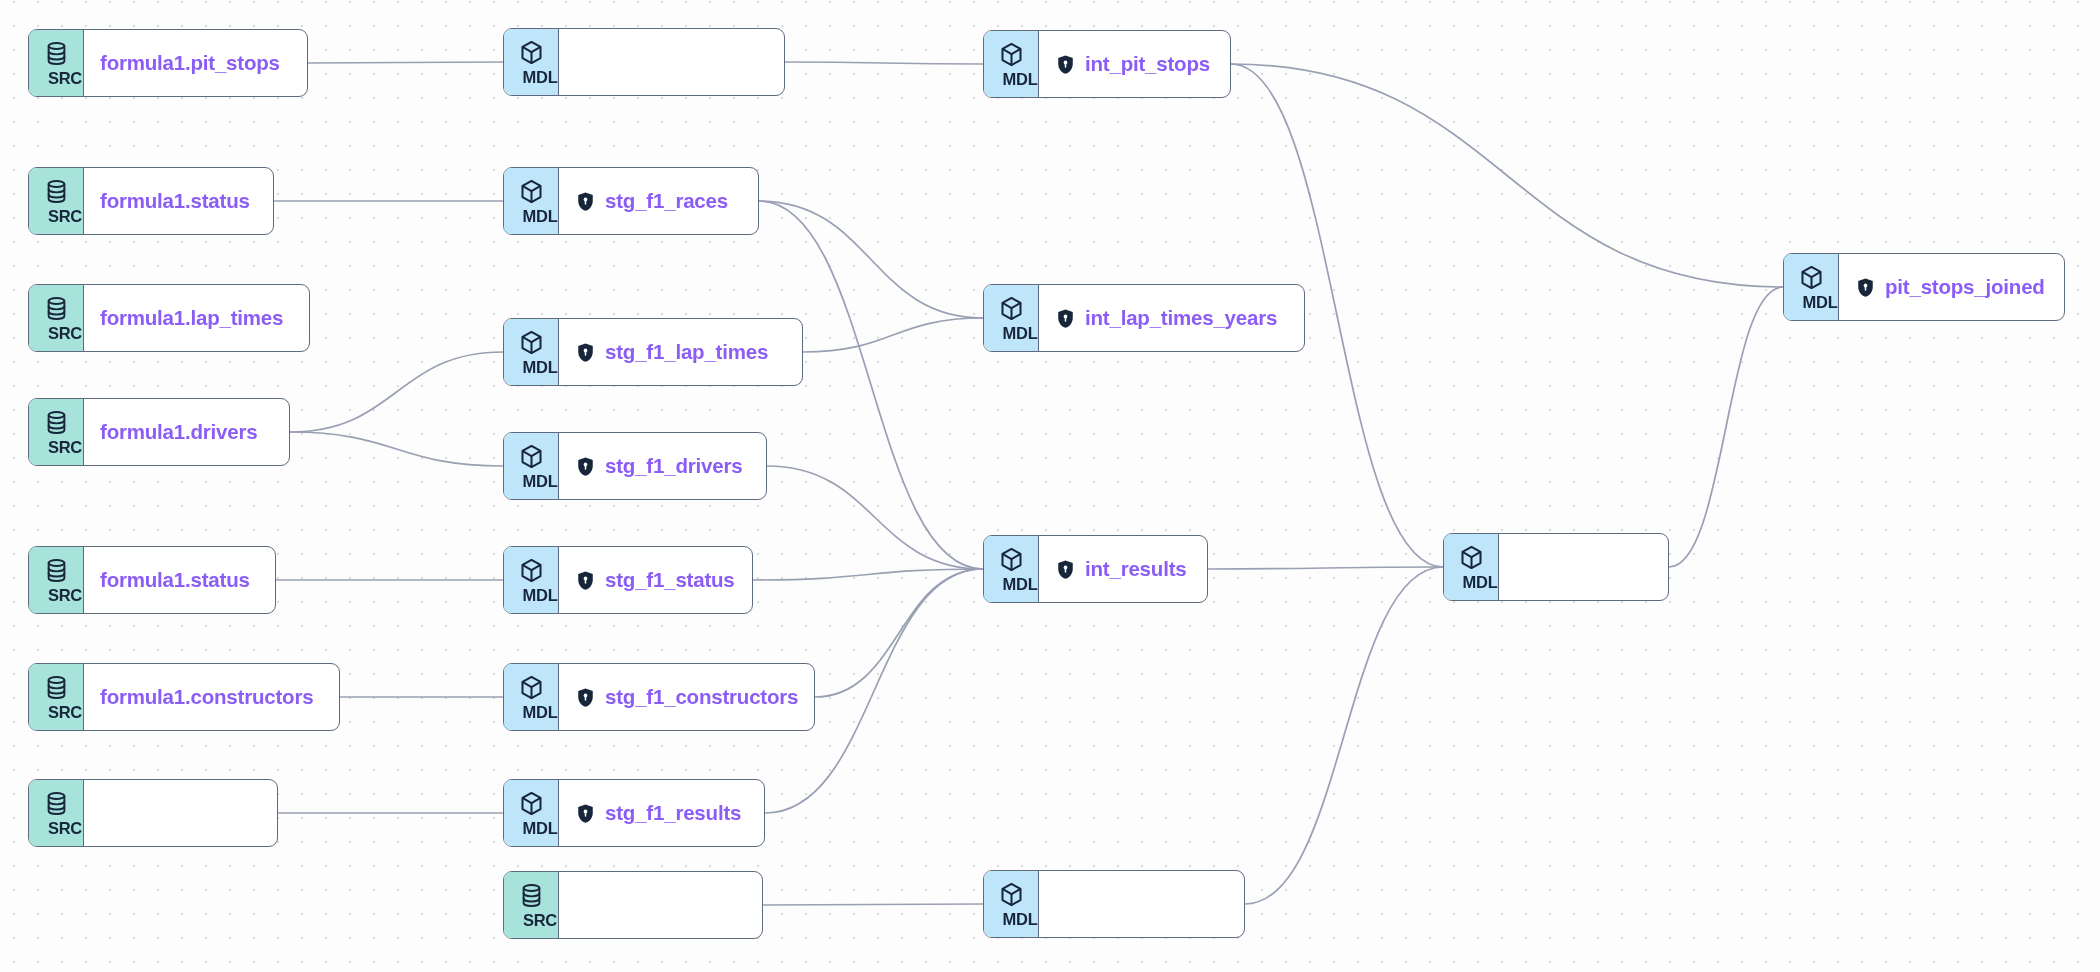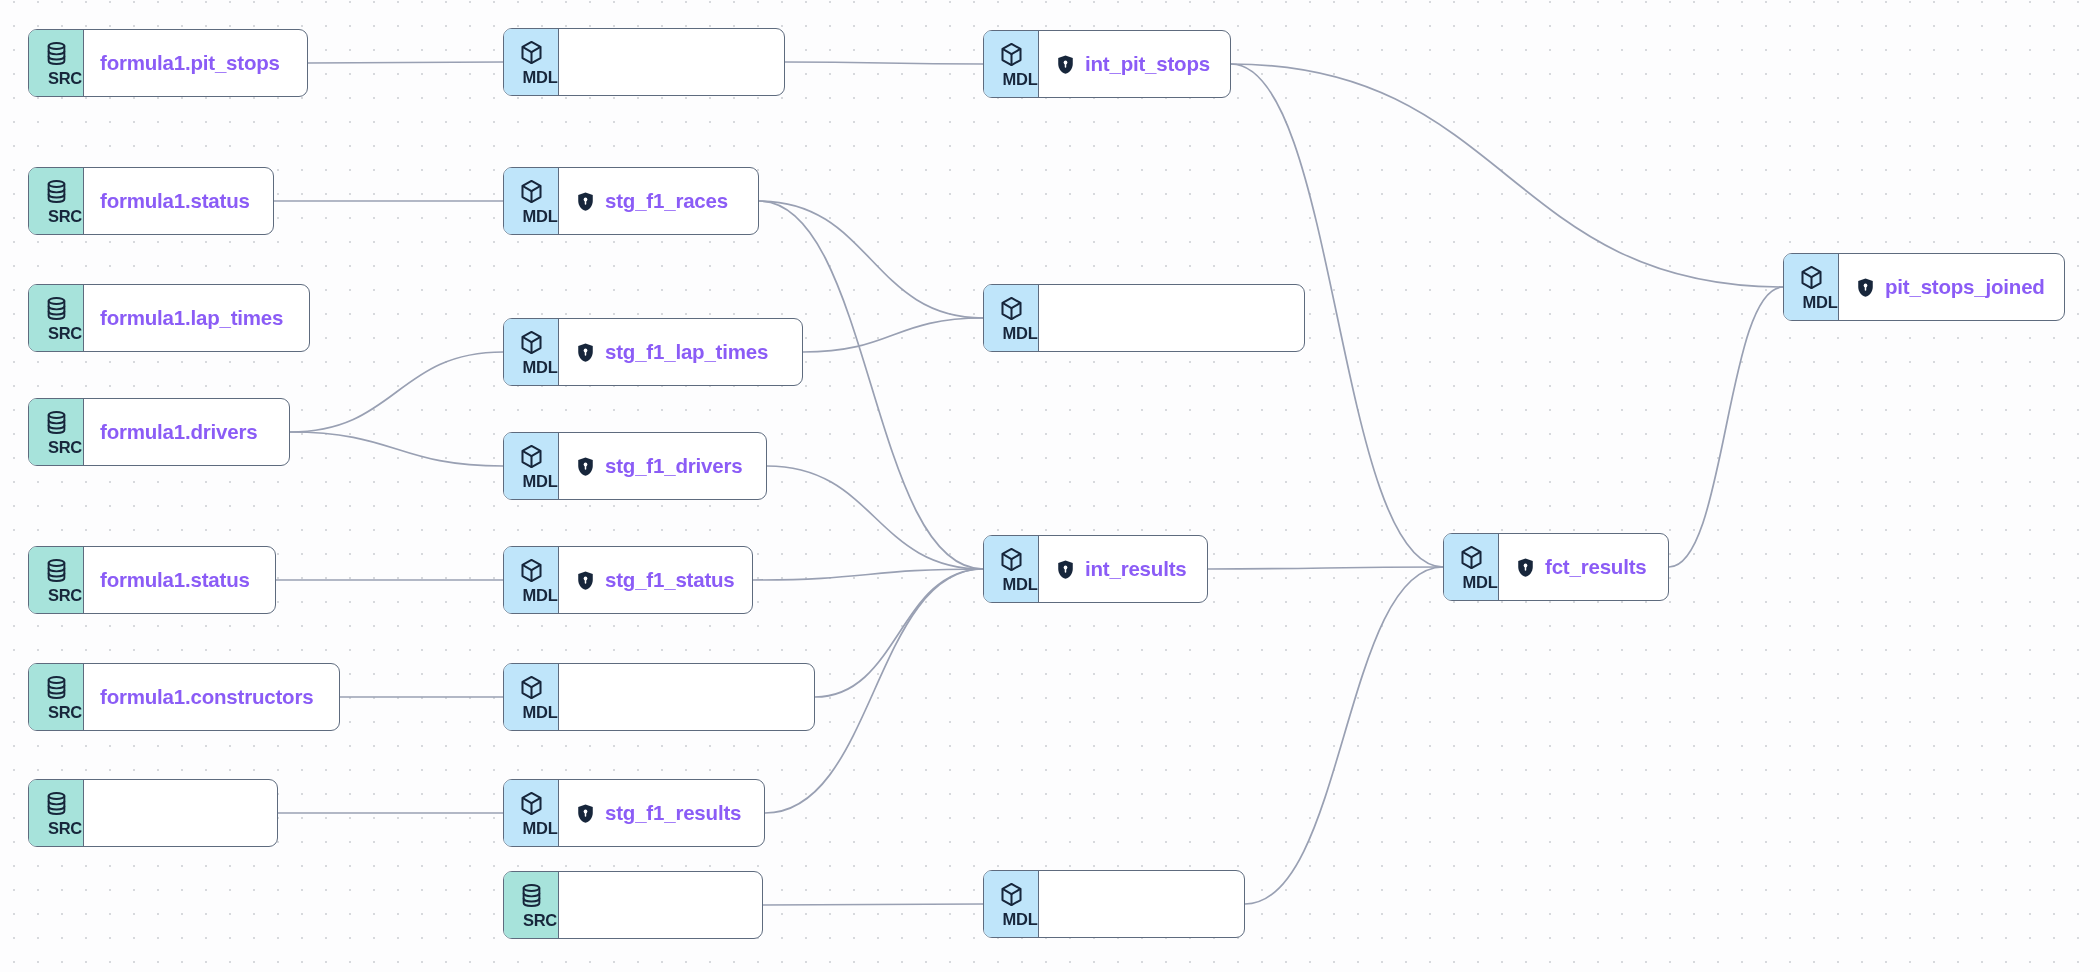--- a/index.html
+++ b/index.html
@@ -344,20 +344,30 @@
         <div class="badge" style="background: rgb(191, 229, 250);">
           <span>
             <svg viewBox="0 0 24 24" fill="none" stroke="#17263b" stroke-width="1.8" stroke-linecap="round" stroke-linejoin="round">
               <path d="M12 2.6 L20 7.1 V16.9 L12 21.4 L4 16.9 V7.1 Z"></path>
               <path d="M4.4 7.3 L12 11.6 L19.6 7.3"></path>
               <path d="M12 11.6 V21.2"></path>
             </svg>
           </span>
           <span class="kind">MDL</span>
         </div>
+        <div class="body">
+          <span class="shield">
+            <svg viewBox="0 0 24 24">
+              <path fill="#17263b" d="M12 1.6 L20.3 4.7 V11.1 C20.3 16.9 16.8 21.1 12 22.7 C7.2 21.1 3.7 16.9 3.7 11.1 V4.7 Z"></path>
+              <circle cx="12" cy="9.6" r="2.1" fill="#ffffff"></circle>
+              <rect x="11.15" y="10.9" width="1.7" height="4.8" rx="0.85" fill="#ffffff"></rect>
+            </svg>
+          </span>
+          <span class="label">stg_f1_constructors</span>
+        </div>
       </div>
       <div class="node" style="left: 503px; top: 779px; width: 262px;">
         <div class="badge" style="background: rgb(191, 229, 250);">
           <span>
             <svg viewBox="0 0 24 24" fill="none" stroke="#17263b" stroke-width="1.8" stroke-linecap="round" stroke-linejoin="round">
               <path d="M12 2.6 L20 7.1 V16.9 L12 21.4 L4 16.9 V7.1 Z"></path>
               <path d="M4.4 7.3 L12 11.6 L19.6 7.3"></path>
               <path d="M12 11.6 V21.2"></path>
             </svg>
           </span>
@@ -412,20 +422,30 @@
         <div class="badge" style="background: rgb(191, 229, 250);">
           <span>
             <svg viewBox="0 0 24 24" fill="none" stroke="#17263b" stroke-width="1.8" stroke-linecap="round" stroke-linejoin="round">
               <path d="M12 2.6 L20 7.1 V16.9 L12 21.4 L4 16.9 V7.1 Z"></path>
               <path d="M4.4 7.3 L12 11.6 L19.6 7.3"></path>
               <path d="M12 11.6 V21.2"></path>
             </svg>
           </span>
           <span class="kind">MDL</span>
         </div>
+        <div class="body">
+          <span class="shield">
+            <svg viewBox="0 0 24 24">
+              <path fill="#17263b" d="M12 1.6 L20.3 4.7 V11.1 C20.3 16.9 16.8 21.1 12 22.7 C7.2 21.1 3.7 16.9 3.7 11.1 V4.7 Z"></path>
+              <circle cx="12" cy="9.6" r="2.1" fill="#ffffff"></circle>
+              <rect x="11.15" y="10.9" width="1.7" height="4.8" rx="0.85" fill="#ffffff"></rect>
+            </svg>
+          </span>
+          <span class="label">int_lap_times_years</span>
+        </div>
       </div>
       <div class="node" style="left: 983px; top: 535px; width: 225px;">
         <div class="badge" style="background: rgb(191, 229, 250);">
           <span>
             <svg viewBox="0 0 24 24" fill="none" stroke="#17263b" stroke-width="1.8" stroke-linecap="round" stroke-linejoin="round">
               <path d="M12 2.6 L20 7.1 V16.9 L12 21.4 L4 16.9 V7.1 Z"></path>
               <path d="M4.4 7.3 L12 11.6 L19.6 7.3"></path>
               <path d="M12 11.6 V21.2"></path>
             </svg>
           </span>
@@ -445,30 +465,20 @@
       <div class="node" style="left: 1443px; top: 533px; width: 226px;">
         <div class="badge" style="background: rgb(191, 229, 250);">
           <span>
             <svg viewBox="0 0 24 24" fill="none" stroke="#17263b" stroke-width="1.8" stroke-linecap="round" stroke-linejoin="round">
               <path d="M12 2.6 L20 7.1 V16.9 L12 21.4 L4 16.9 V7.1 Z"></path>
               <path d="M4.4 7.3 L12 11.6 L19.6 7.3"></path>
               <path d="M12 11.6 V21.2"></path>
             </svg>
           </span>
           <span class="kind">MDL</span>
-        </div>
-        <div class="body">
-          <span class="shield">
-            <svg viewBox="0 0 24 24">
-              <path fill="#17263b" d="M12 1.6 L20.3 4.7 V11.1 C20.3 16.9 16.8 21.1 12 22.7 C7.2 21.1 3.7 16.9 3.7 11.1 V4.7 Z"></path>
-              <circle cx="12" cy="9.6" r="2.1" fill="#ffffff"></circle>
-              <rect x="11.15" y="10.9" width="1.7" height="4.8" rx="0.85" fill="#ffffff"></rect>
-            </svg>
-          </span>
-          <span class="label">fct_results</span>
         </div>
       </div>
       <div class="node" style="left: 1783px; top: 253px; width: 282px;">
         <div class="badge" style="background: rgb(191, 229, 250);">
           <span>
             <svg viewBox="0 0 24 24" fill="none" stroke="#17263b" stroke-width="1.8" stroke-linecap="round" stroke-linejoin="round">
               <path d="M12 2.6 L20 7.1 V16.9 L12 21.4 L4 16.9 V7.1 Z"></path>
               <path d="M4.4 7.3 L12 11.6 L19.6 7.3"></path>
               <path d="M12 11.6 V21.2"></path>
             </svg>

